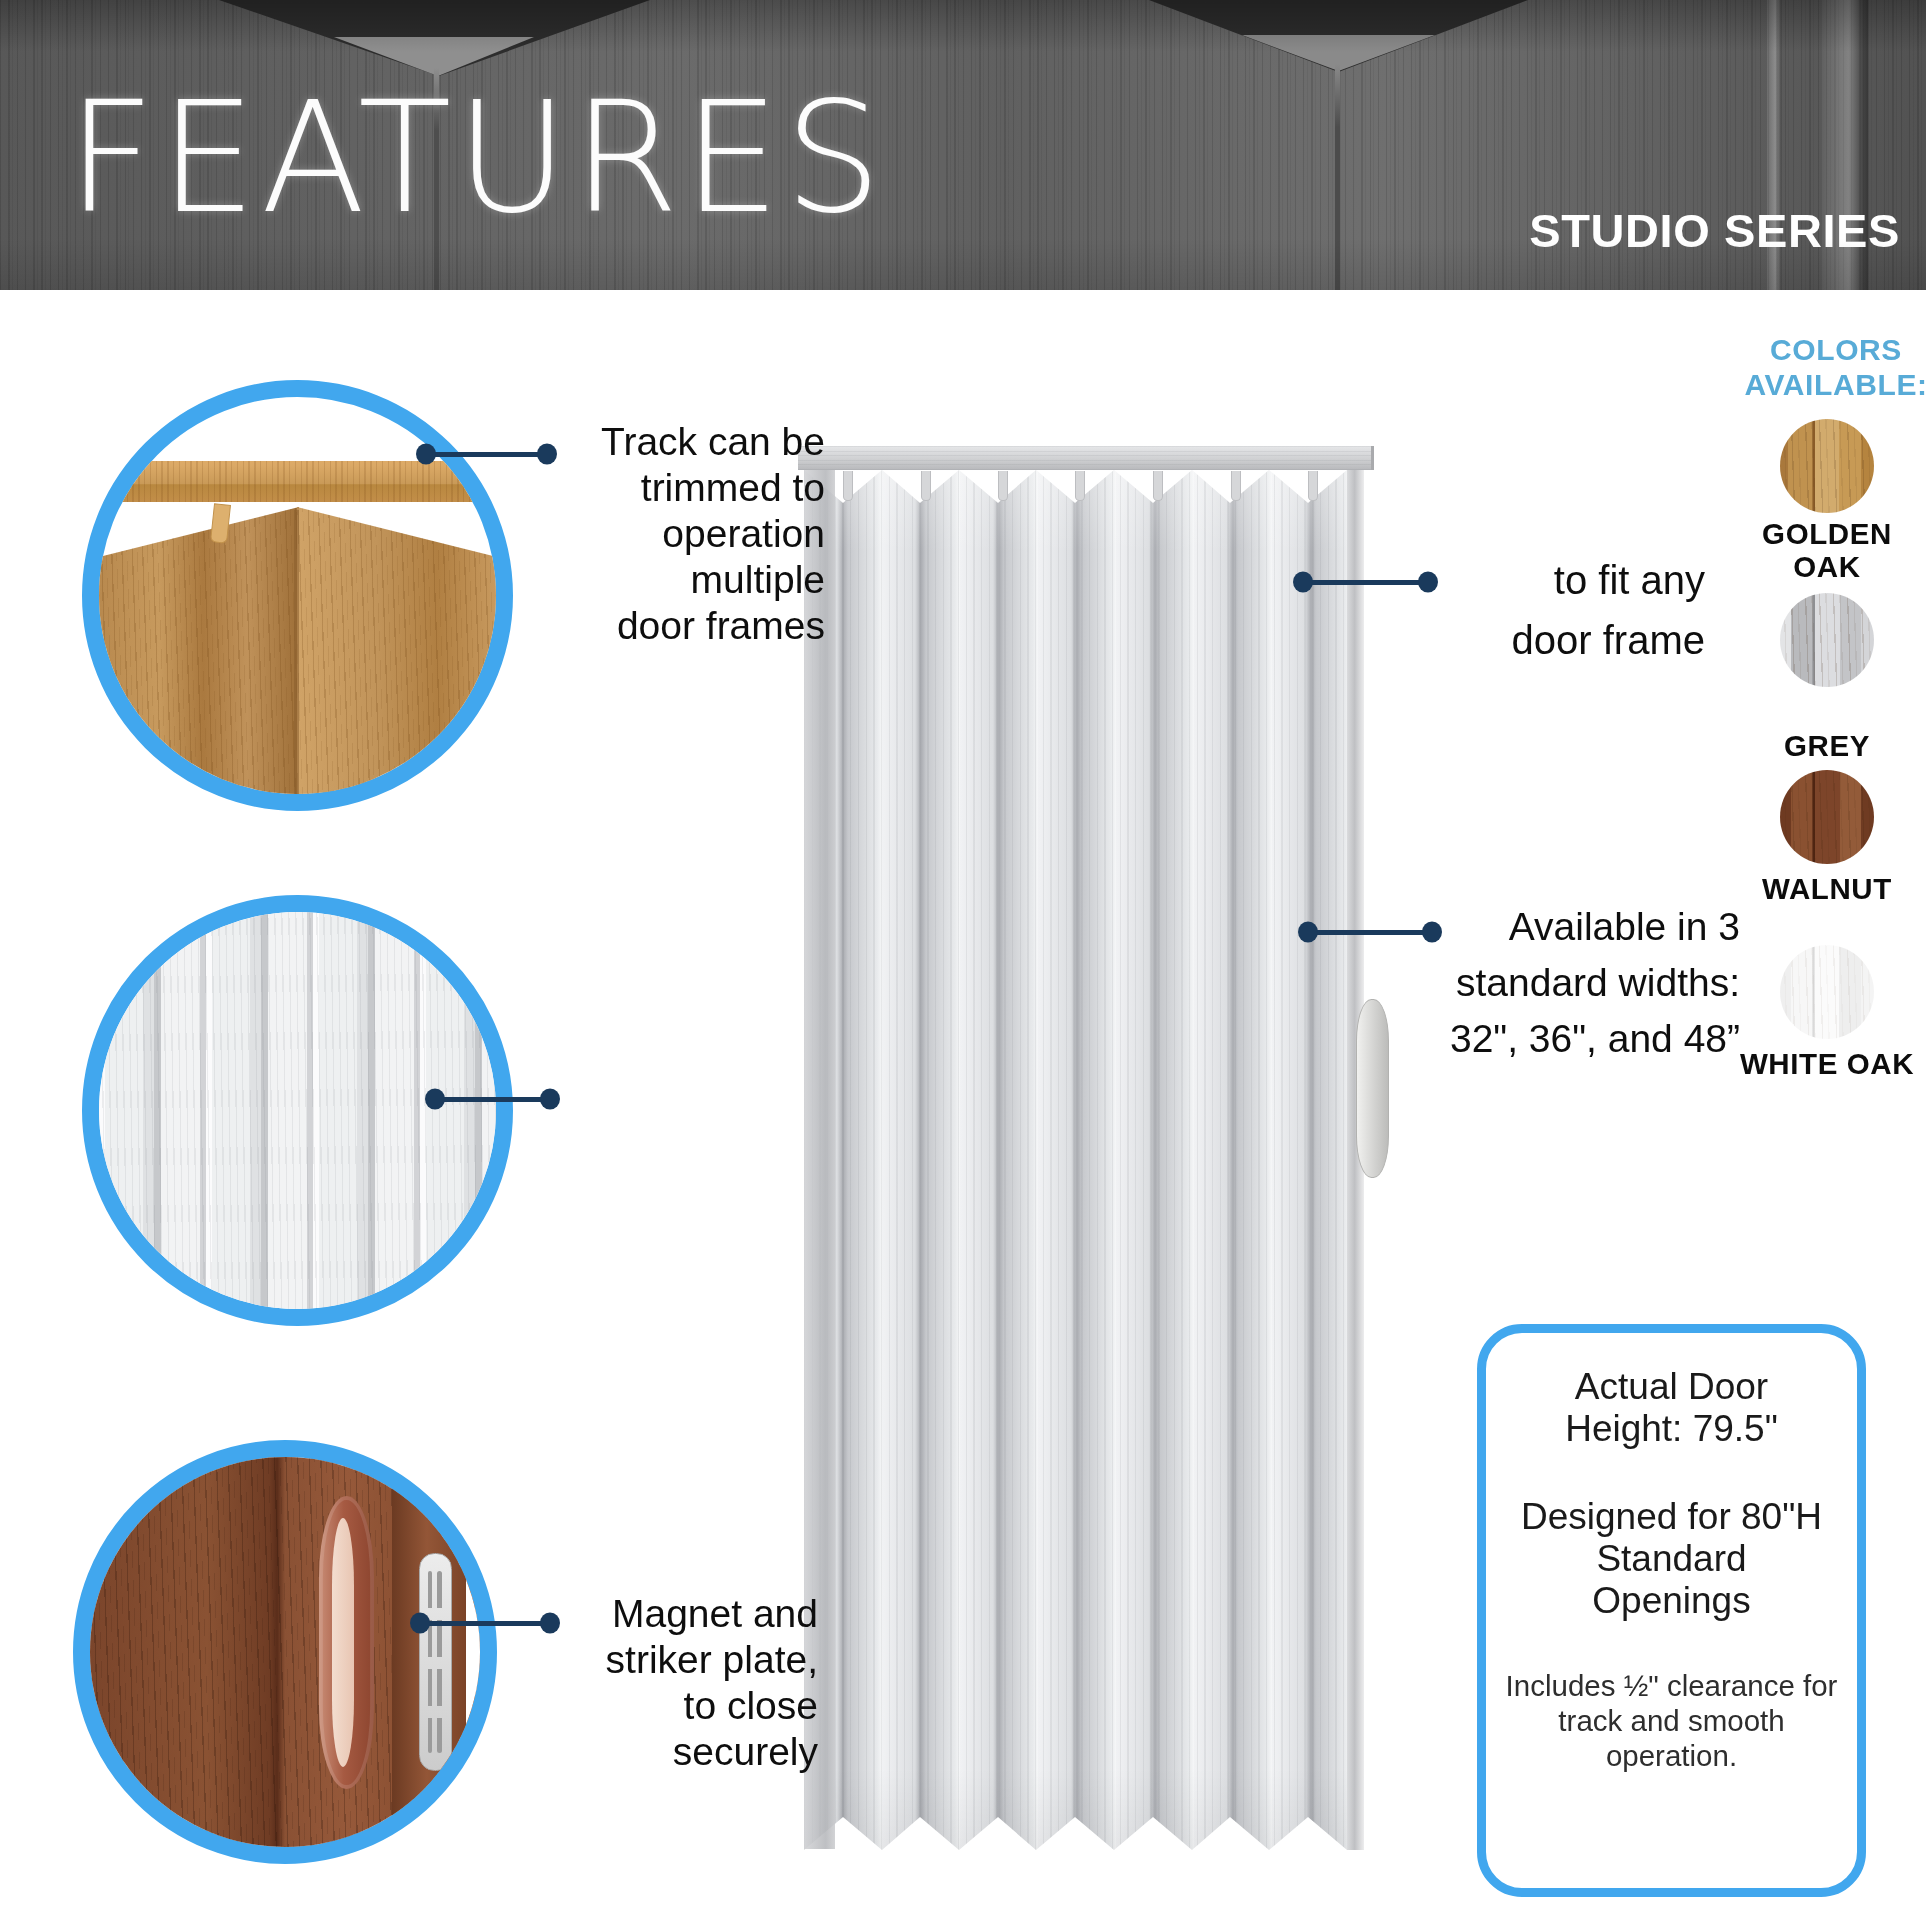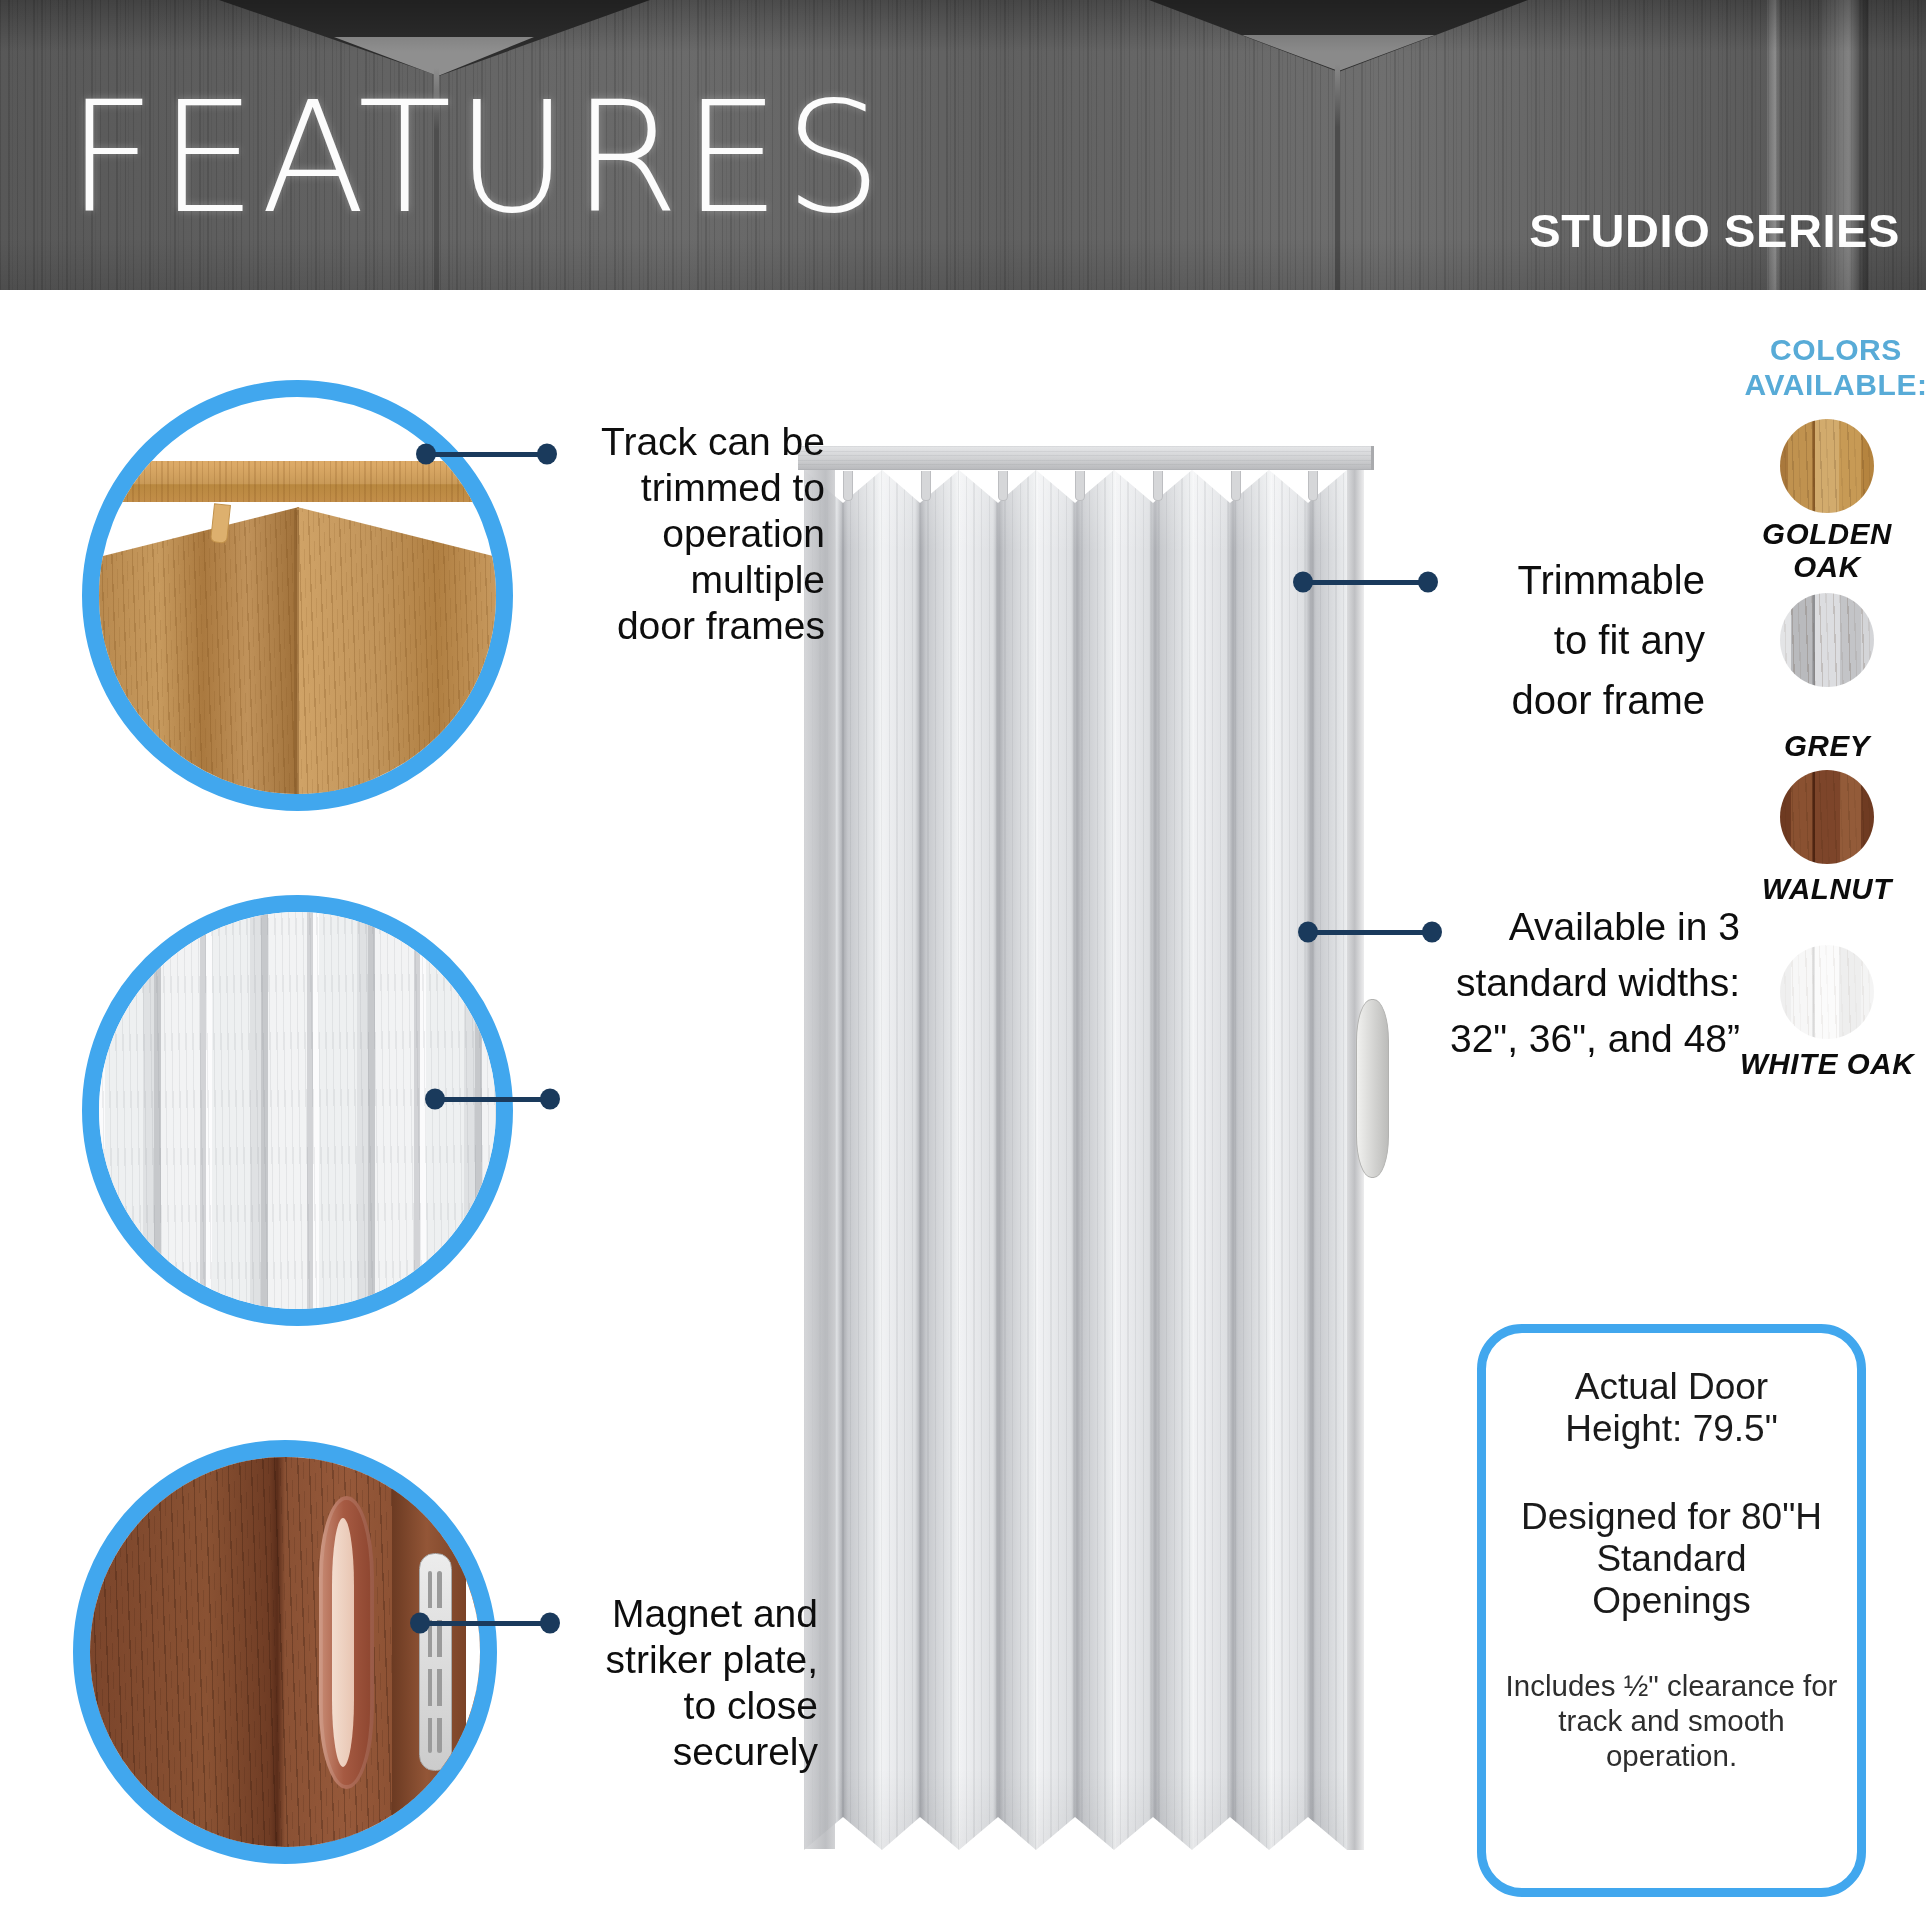--- a/index.html
+++ b/index.html
@@ -126,21 +126,21 @@
        font-size:30px;line-height:35px;font-weight:700;color:#58abd7;letter-spacing:0.6px;}
   .sw{position:absolute;left:1780px;width:94px;height:94px;border-radius:50%;overflow:hidden;}
   .sw::after{content:"";position:absolute;inset:0;
        background:repeating-linear-gradient(88deg,rgba(60,32,8,.16) 0 1.3px,rgba(0,0,0,0) 1.3px 6.4px,rgba(60,32,8,.08) 6.4px 7.7px,rgba(0,0,0,0) 7.7px 14px);}
   .sw-golden{top:419px;background:linear-gradient(90deg,#a9783c 0 8%,#c0924f 8% 34%,#8a5c28 35% 37%,#d2ab6d 37% 63%,#c79a55 63% 86%,#b5843f 86% 100%);}
   .sw-grey{top:593px;background:linear-gradient(90deg,#e3e4e6 0 12%,#b9babd 12% 34%,#8f9093 35% 37%,#dcdde0 37% 64%,#c3c4c7 64% 86%,#d4d5d8 86% 100%);}
   .sw-walnut{top:770px;background:linear-gradient(90deg,#6e3a21 0 12%,#8a5131 12% 34%,#4f2512 35% 37%,#7d452a 37% 64%,#935b39 64% 86%,#6f3b22 86% 100%);}
   .sw-whiteoak{top:945px;background:linear-gradient(90deg,#efefef 0 12%,#f7f7f7 12% 34%,#d9d9d9 35% 36.5%,#fbfbfb 37% 63%,#eeeeee 63% 86%,#f4f4f4 86% 100%);}
   .sw-whiteoak::after{opacity:.35;}
   .sw-label{position:absolute;left:1737px;width:180px;text-align:center;
-       font-size:29.5px;line-height:33px;font-weight:700;letter-spacing:0.6px;color:#0c0c0c;font-style:italic;}
+       font-size:29.5px;line-height:33px;font-weight:700;letter-spacing:0.6px;color:#0c0c0c;}
   .swl-golden{top:517px;} .swl-grey{top:697px;margin-top:32px;} .swl-walnut{top:872px;} .swl-whiteoak{top:1047px;}
 
   
   .info-box{position:absolute;left:1477px;top:1324px;width:389px;height:573px;box-sizing:border-box;
        border:9.6px solid #41a7ee;border-radius:45px;background:#fff;
        display:flex;flex-direction:column;align-items:center;justify-content:flex-start;
        padding-top:33px;gap:46px;}
   .info-p{width:308px;text-align:center;font-size:37px;line-height:42px;color:#1a1a1a;}
   .info-note{width:340px;text-align:center;font-size:29.5px;line-height:35px;color:#2e2e2e;}
 </style>
@@ -211,21 +211,20 @@
     <div>multiple</div>
     <div>door frames</div>
   </div>
   <div class="callout co-l co3">
     <div>Magnet and</div>
     <div>striker plate,</div>
     <div>to close</div>
     <div>securely</div>
   </div>
   <div class="callout co4">
-    <div>Trimmable</div>
     <div>to fit any</div>
     <div>door frame</div>
   </div>
   <div class="callout co5">
     <div>Available in 3</div>
     <div>standard widths:</div>
     <div>32", 36", and 48”</div>
   </div>
 
   <div class="colors-heading">

